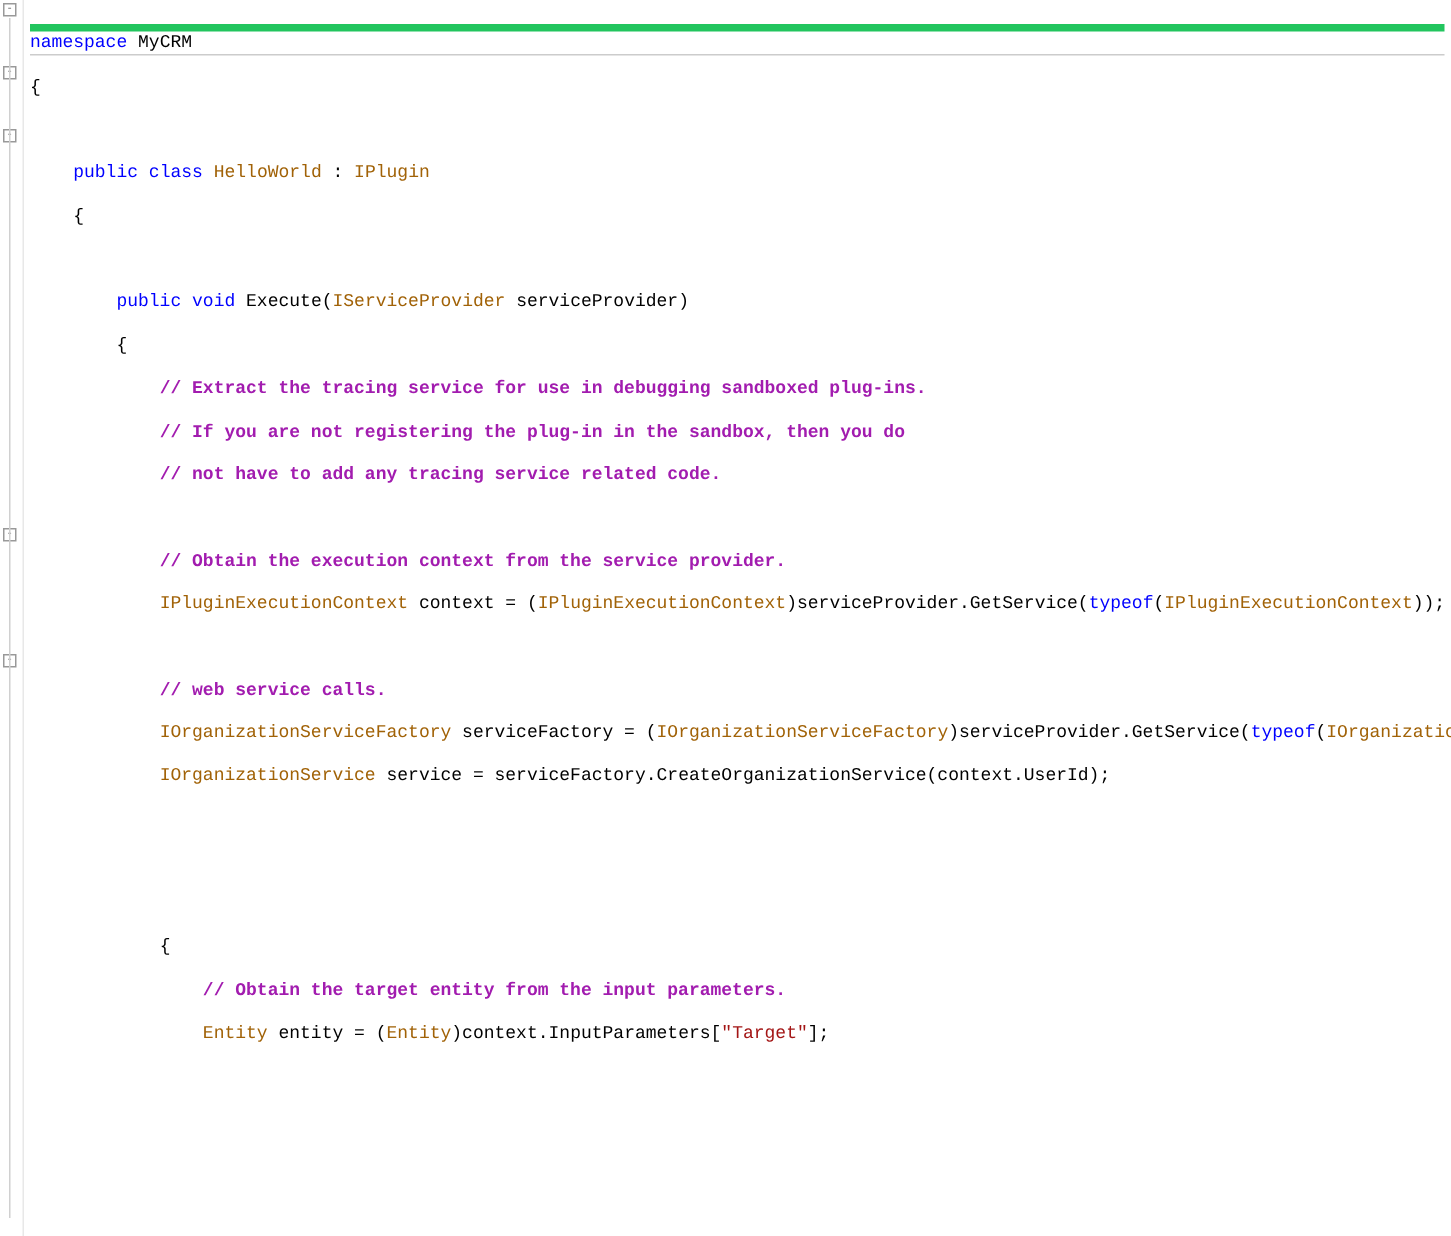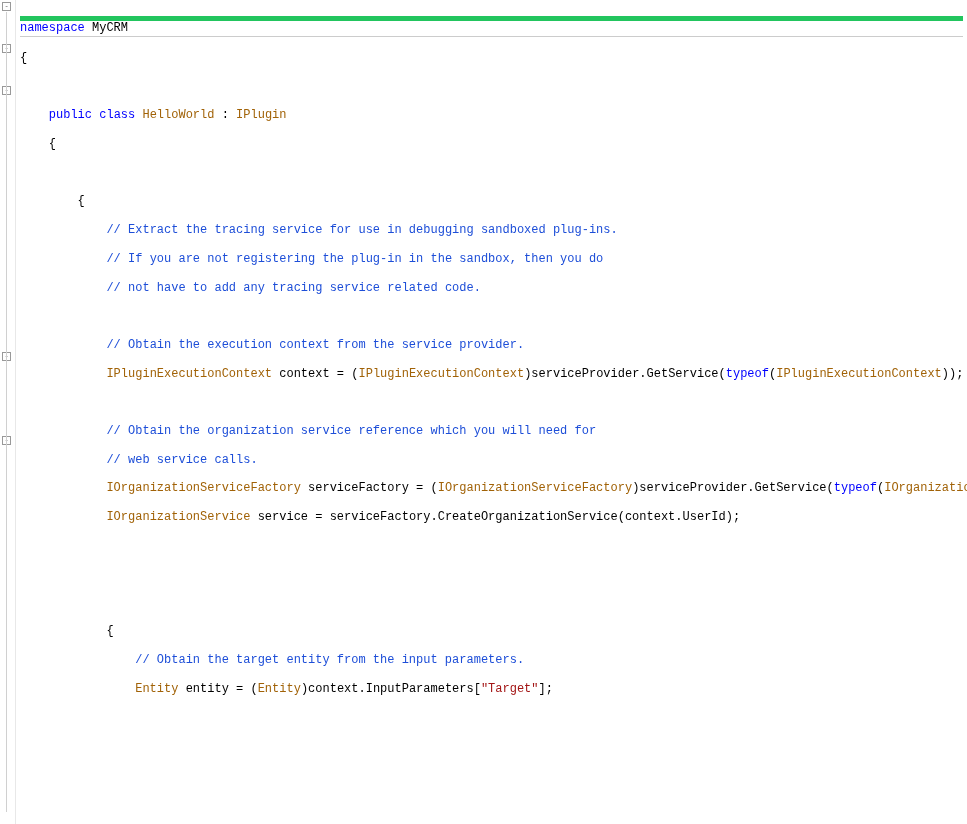--- a/index.html
+++ b/index.html
@@ -42,21 +42,21 @@
     }
     .code {
       padding: 2px 4px;
       white-space: pre;
       flex: 1;
       overflow-x: auto;
     }
     .kw { color: #0000ff; }
     .type { color: #a16207; }
     .str { color: #a31515; }
-    .comment { color: #1d4ed8; }
+    .comment { color: #a21caf; font-weight: bold; }
     .line { min-height: 14px; }
     .outline-line {
       border-top: 5px solid #22c55e;
       border-bottom: 1px solid #ccc;
     }
   </style>
 </head>
 <body>
 
 <div class="editor">
@@ -68,29 +68,29 @@
     <div class="fold-marker" style="top:436px;">-</div>
     <div class="vline" style="top:12px;height:800px;"></div>
   </div>
   <div class="code">
 <div class="line outline-line"><span class="kw">namespace</span> <span>MyCRM</span></div>
 <div class="line"><span>{</span></div>
 <div class="line"></div>
 <div class="line">    <span class="kw">public</span> <span class="kw">class</span> <span class="type">HelloWorld</span><span> : </span><span class="type">IPlugin</span></div>
 <div class="line">    <span>{</span></div>
 <div class="line"></div>
+<div class="line">        <span class="kw">public</span> <span class="kw">void</span> <span>Execute</span><span>(</span><span class="type">IServiceProvider</span><span> serviceProvider</span><span>)</span></div>
 <div class="line">        <span>{</span></div>
 <div class="line">            <span class="comment">// Extract the tracing service for use in debugging sandboxed plug-ins.</span></div>
 <div class="line">            <span class="comment">// If you are not registering the plug-in in the sandbox, then you do</span></div>
 <div class="line">            <span class="comment">// not have to add any tracing service related code.</span></div>
 <div class="line"></div>
 <div class="line">            <span class="comment">// Obtain the execution context from the service provider.</span></div>
 <div class="line">            <span class="type">IPluginExecutionContext</span><span> context = (</span><span class="type">IPluginExecutionContext</span><span>)serviceProvider.GetService(</span><span class="kw">typeof</span>(<span class="type">IPluginExecutionContext</span><span>));</span></div>
 <div class="line"></div>
-<div class="line">            <span class="comment">// Obtain the organization service reference which you will need for  </span></div>
 <div class="line">            <span class="comment">// web service calls.  </span></div>
 <div class="line">            <span class="type">IOrganizationServiceFactory</span><span> serviceFactory = (</span><span class="type">IOrganizationServiceFactory</span><span>)serviceProvider.GetService(</span><span class="kw">typeof</span>(<span class="type">IOrganizationServiceFactory</span></div>
 <div class="line">            <span class="type">IOrganizationService</span><span> service = serviceFactory.CreateOrganizationService(context.UserId);</span></div>
 <div class="line"></div>
 <div class="line"></div>
 <div class="line"></div>
 <div class="line">            <span>{</span></div>
 <div class="line">                <span class="comment">// Obtain the target entity from the input parameters.  </span></div>
 <div class="line">                <span class="type">Entity</span><span> entity = (</span><span class="type">Entity</span><span>)context.InputParameters[</span><span class="str">"Target"</span><span>];</span></div>
 <div class="line"></div>

